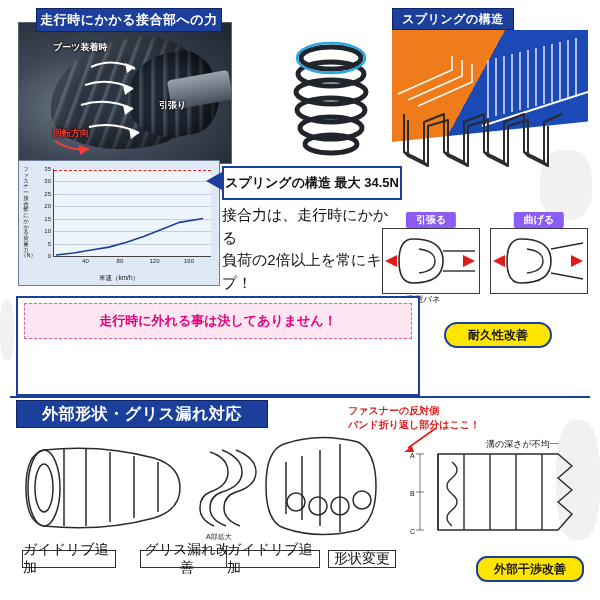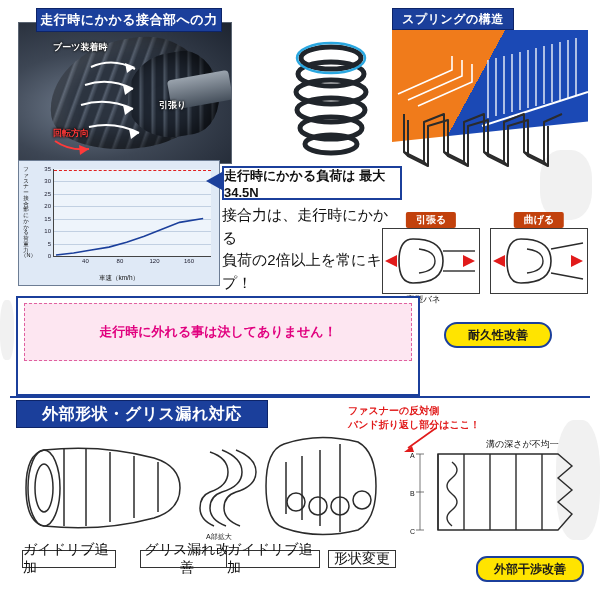--- a/index.html
+++ b/index.html
@@ -117,41 +117,41 @@
   }
 
   
   .mini{
     background:#fff;border:1px solid #3a3a3a;
   }
   #mini1{left:382px;top:228px;width:96px;height:64px;}
   #mini2{left:490px;top:228px;width:96px;height:64px;}
   .mini-ttl{
     position:absolute;top:-17px;left:50%;transform:translateX(-50%);
-    background:#c2410c;color:#fff;font-size:10px;font-weight:bold;
+    background:#8b5cf6;color:#fff;font-size:10px;font-weight:bold;
     padding:1px 10px;white-space:nowrap;border-radius:2px;
   }
   .red-arrow{position:absolute;width:0;height:0;}
   .ra-left{border-top:6px solid transparent;border-bottom:6px solid transparent;border-right:12px solid #e11b1b;}
   .ra-right{border-top:6px solid transparent;border-bottom:6px solid transparent;border-left:12px solid #e11b1b;}
   #ujilabel{left:400px;top:294px;font-size:8.5px;color:#111;}
 
   
   #badge-dur{left:444px;top:322px;width:104px;height:22px;font-size:12px;border-radius:13px;}
 
   
   #textbox{
     left:16px;top:296px;width:400px;height:96px;
     background:#fff;border:2px solid #1b3f9b;
   }
   #textbox p{margin:0;padding:0;font-size:11.5px;color:#111;line-height:1.5;}
   #textbox .pad{padding:7px 9px 0 9px;}
   #textbox .pink{
     margin:5px 6px 0 6px;background:#fde6f1;border:1px dashed #e060a0;
-    color:#e1007f;font-weight:bold;font-size:13px;text-align:center;padding:19px 0;
+    color:#e1007f;font-weight:bold;font-size:13px;text-align:center;padding:8px 0;
   }
 
   
   #t-shape{left:16px;top:400px;width:250px;height:26px;font-size:16px;}
   #sep{left:10px;top:396px;width:580px;height:0;border-top:2px solid #1b3f9b;}
 
   .bn{
     position:absolute;background:#fff;border:1px solid #333;
     font-size:14px;color:#111;display:flex;align-items:center;justify-content:center;
     height:16px;
@@ -269,21 +269,21 @@
 
       <div class="xtick" style="left:20%;">40</div>
       <div class="xtick" style="left:42%;">80</div>
       <div class="xtick" style="left:64%;">120</div>
       <div class="xtick" style="left:86%;">160</div>
     </div>
     <div class="xlab">車速（km/h）</div>
   </div>
 
   <div class="abs" id="calloutArrow"></div>
-  <div class="abs" id="callout">走行時にかかる負荷は 最大 34.5N</div>
+  <div class="abs" id="callout">スプリングの構造 最大 34.5N</div>
   <div class="abs" id="keeptext">
     <div>接合力は、走行時にかかる</div>
     <div>負荷の2倍以上を常にキープ！</div>
   </div>
 
   <div class="abs mini" id="mini1">
     <div class="mini-ttl">引張る</div>
     <svg width="96" height="64" style="position:absolute;left:0;top:0;">
       <path d="M30 10 q30 0 30 22 q0 22 -30 22 q-14 0 -14 -22 q0 -22 14 -22 z" fill="none" stroke="#2b2b2b" stroke-width="1.6"></path>
       <path d="M36 20 q16 2 16 12 q0 10 -16 12" fill="none" stroke="#2b2b2b" stroke-width="1.4"></path>

